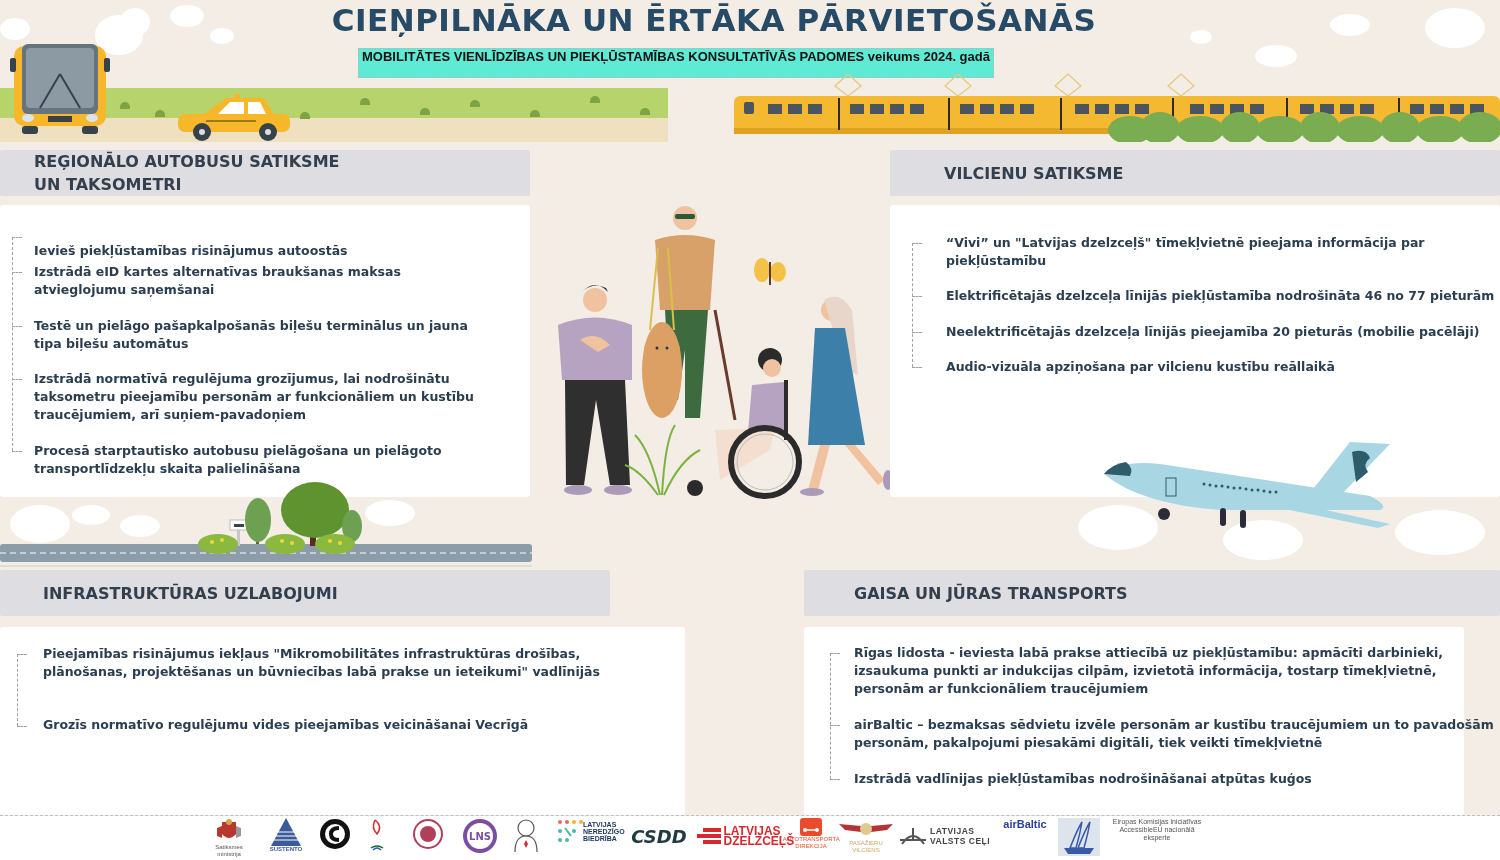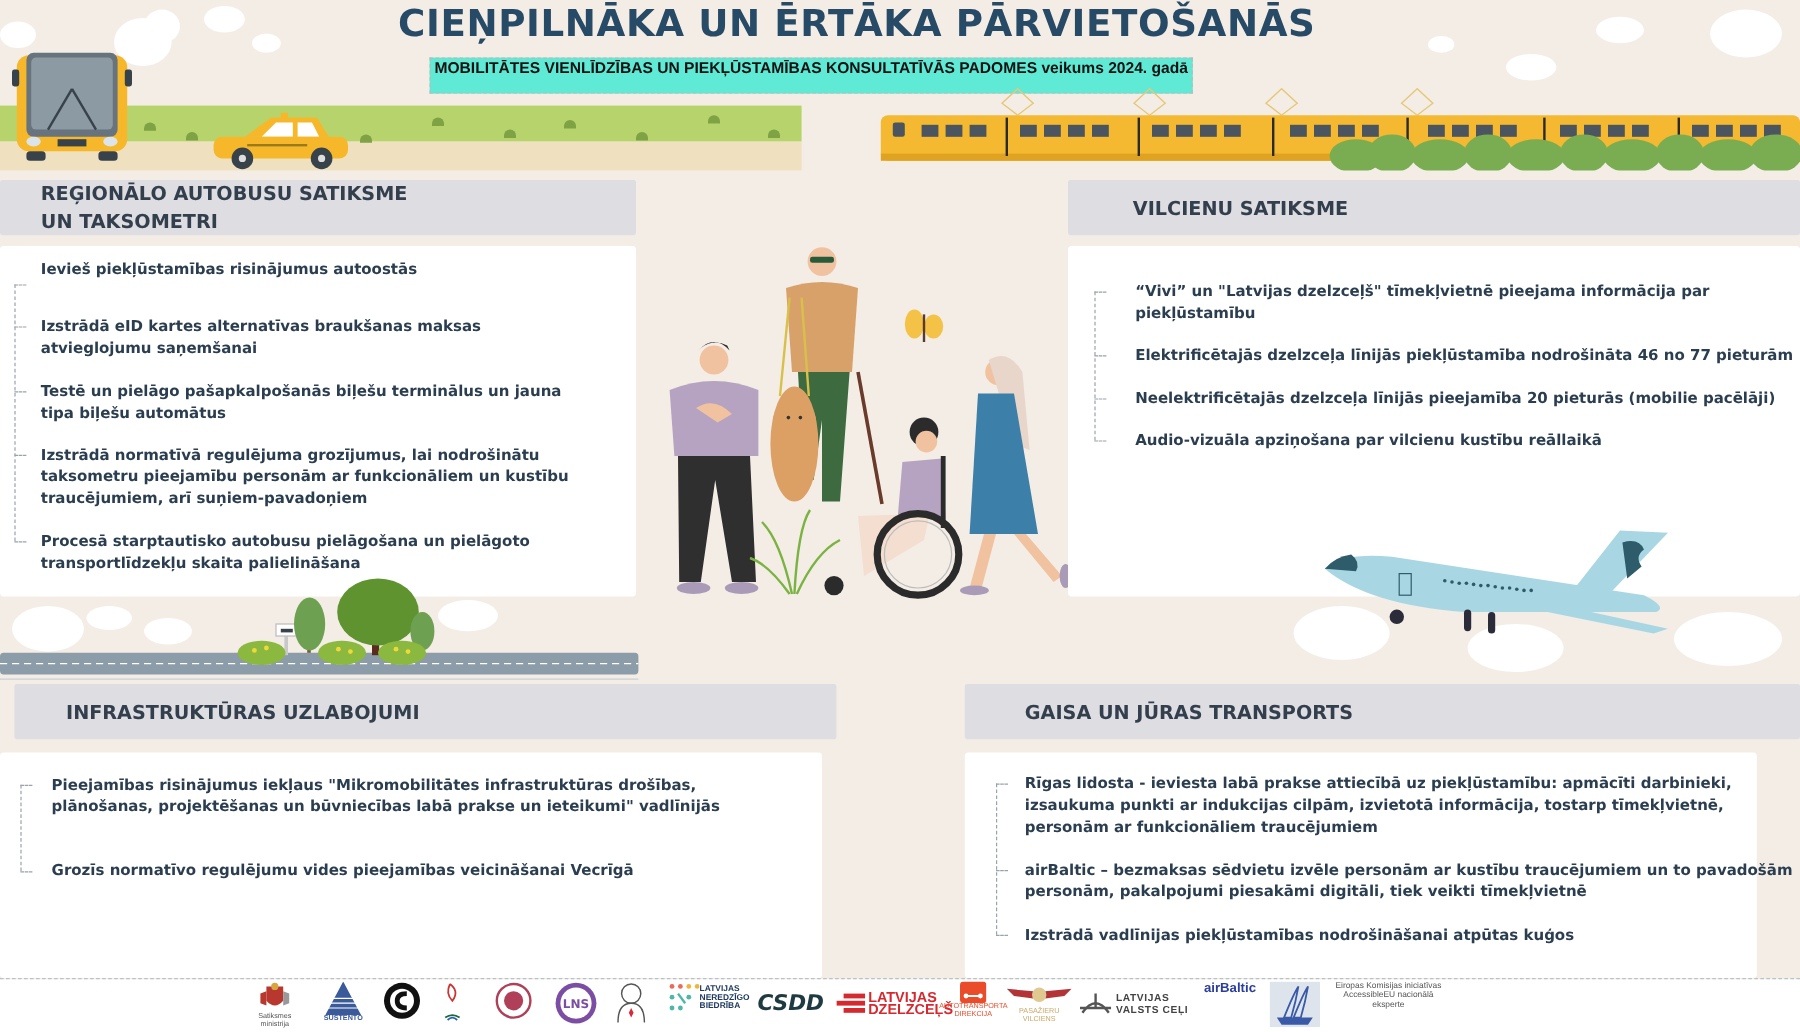--- a/index.html
+++ b/index.html
@@ -190,21 +190,21 @@
     <div>UN TAKSOMETRI</div>
   </div>
 </div>
 <div class="sec-panel" style="left:0;top:205px;width:530px;height:292px;">
   <div class="bracket-line" style="left:12px;top:32px;height:214px;"></div>
   <div class="tick" style="left:12px;top:32px;"></div>
   <div class="tick" style="left:12px;top:67px;"></div>
   <div class="tick" style="left:12px;top:121px;"></div>
   <div class="tick" style="left:12px;top:174px;"></div>
   <div class="tick" style="left:12px;top:246px;"></div>
-  <div class="bullet" style="left:34px;top:10px;width:440px;">Ievieš piekļūstamības risinājumus autoostās</div>
+  <div class="bullet" style="left:34px;top:37px;width:440px;">Ievieš piekļūstamības risinājumus autoostās</div>
   <div class="bullet" style="left:34px;top:58px;width:440px;">Izstrādā eID kartes alternatīvas braukšanas maksas atvieglojumu saņemšanai</div>
   <div class="bullet" style="left:34px;top:112px;width:440px;">Testē un pielāgo pašapkalpošanās biļešu terminālus un jauna tipa biļešu automātus</div>
   <div class="bullet" style="left:34px;top:165px;width:450px;">Izstrādā normatīvā regulējuma grozījumus, lai nodrošinātu taksometru pieejamību personām ar funkcionāliem un kustību traucējumiem, arī suņiem-pavadoņiem</div>
   <div class="bullet" style="left:34px;top:237px;width:440px;">Procesā starptautisko autobusu pielāgošana un pielāgoto transportlīdzekļu skaita palielināšana</div>
 </div>
 
 <svg class="abs" style="left:0;top:478px;" width="534" height="90" viewBox="0 0 534 90">
   <rect x="0" y="66" width="532" height="18" rx="3" fill="#8c9ca8"></rect>
   <line x1="0" y1="75" x2="532" y2="75" stroke="#ffffff" stroke-width="1" stroke-dasharray="6 4"></line>
   <line x1="0" y1="88" x2="532" y2="88" stroke="#c9cfd4" stroke-width="1"></line>
@@ -316,21 +316,21 @@
       <circle cx="164" cy="53" r="1.5"></circle>
       <circle cx="170" cy="54" r="1.5"></circle>
       <circle cx="176" cy="54" r="1.5"></circle>
     </g>
   <rect x="66" y="40" width="10" height="18" fill="none" stroke="#2f5c6b" stroke-width="1"></rect>
   <circle cx="64" cy="76" r="6" fill="#2b2b3a"></circle>
   <rect x="120" y="70" width="6" height="18" rx="3" fill="#2b2b3a"></rect>
   <rect x="140" y="72" width="6" height="18" rx="3" fill="#2b2b3a"></rect>
 </svg>
 
-<div class="sec-header" style="left:0;top:570px;width:685px;height:46px;padding-left:43px;margin-left:12px;">
+<div class="sec-header" style="left:0;top:570px;width:610px;height:46px;padding-left:43px;">
   <span>INFRASTRUKTŪRAS UZLABOJUMI</span>
 </div>
 <div class="sec-panel" style="left:0;top:627px;width:685px;height:188px;">
   <div class="bracket-line" style="left:17px;top:27px;height:72px;"></div>
   <div class="tick" style="left:17px;top:27px;"></div>
   <div class="tick" style="left:17px;top:99px;"></div>
   <div class="bullet" style="left:43px;top:18px;width:580px;">Pieejamības risinājumus iekļaus "Mikromobilitātes infrastruktūras drošības, plānošanas, projektēšanas un būvniecības labā prakse un ieteikumi" vadlīnijās</div>
   <div class="bullet" style="left:43px;top:89px;width:600px;">Grozīs normatīvo regulējumu vides pieejamības veicināšanai Vecrīgā</div>
 </div>
 

